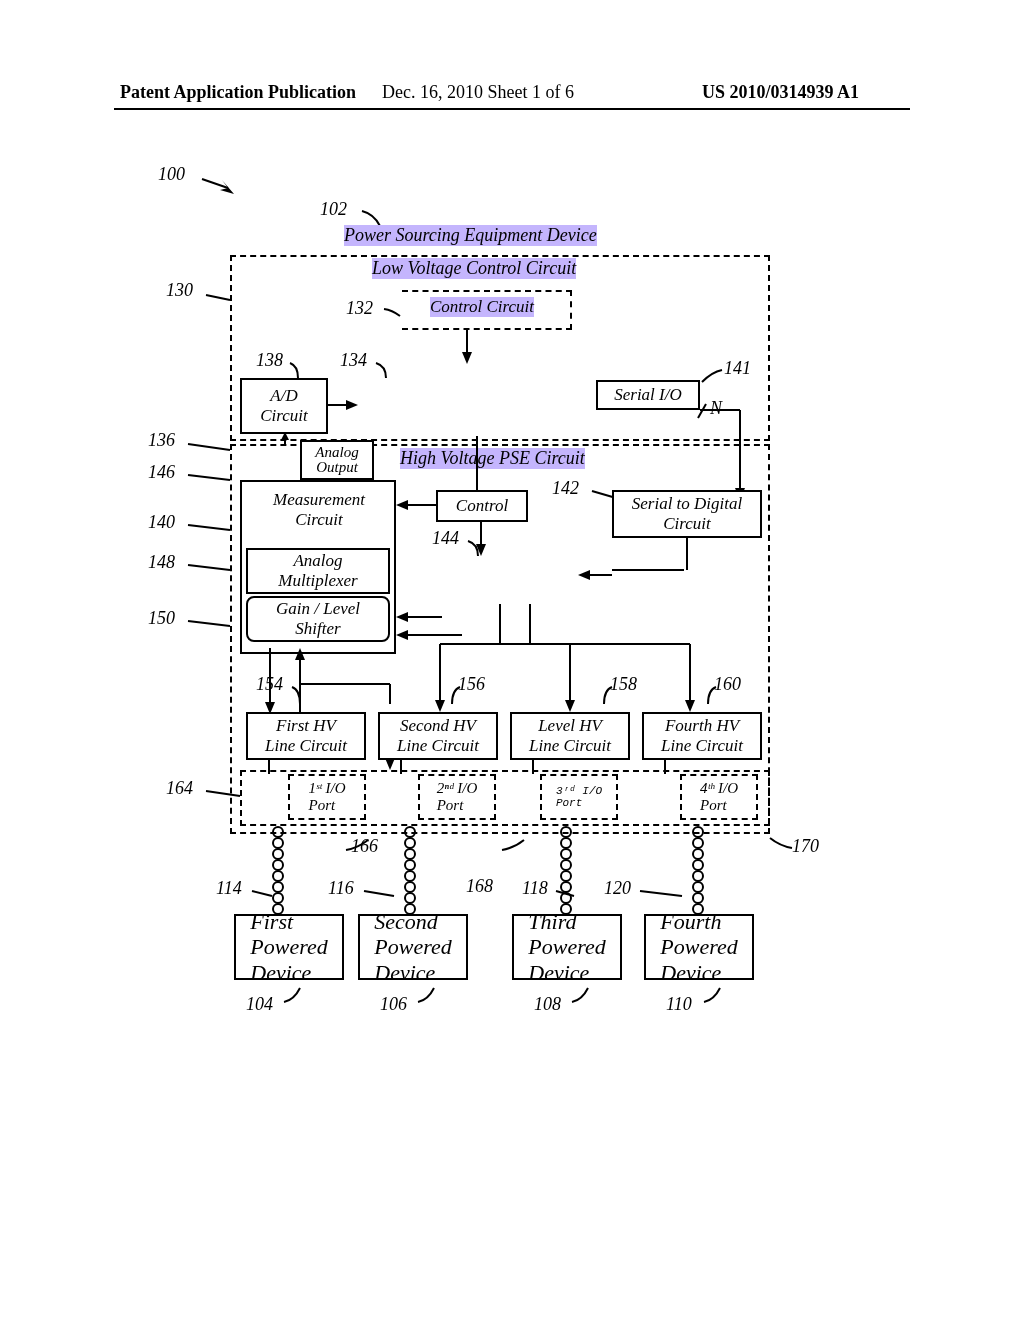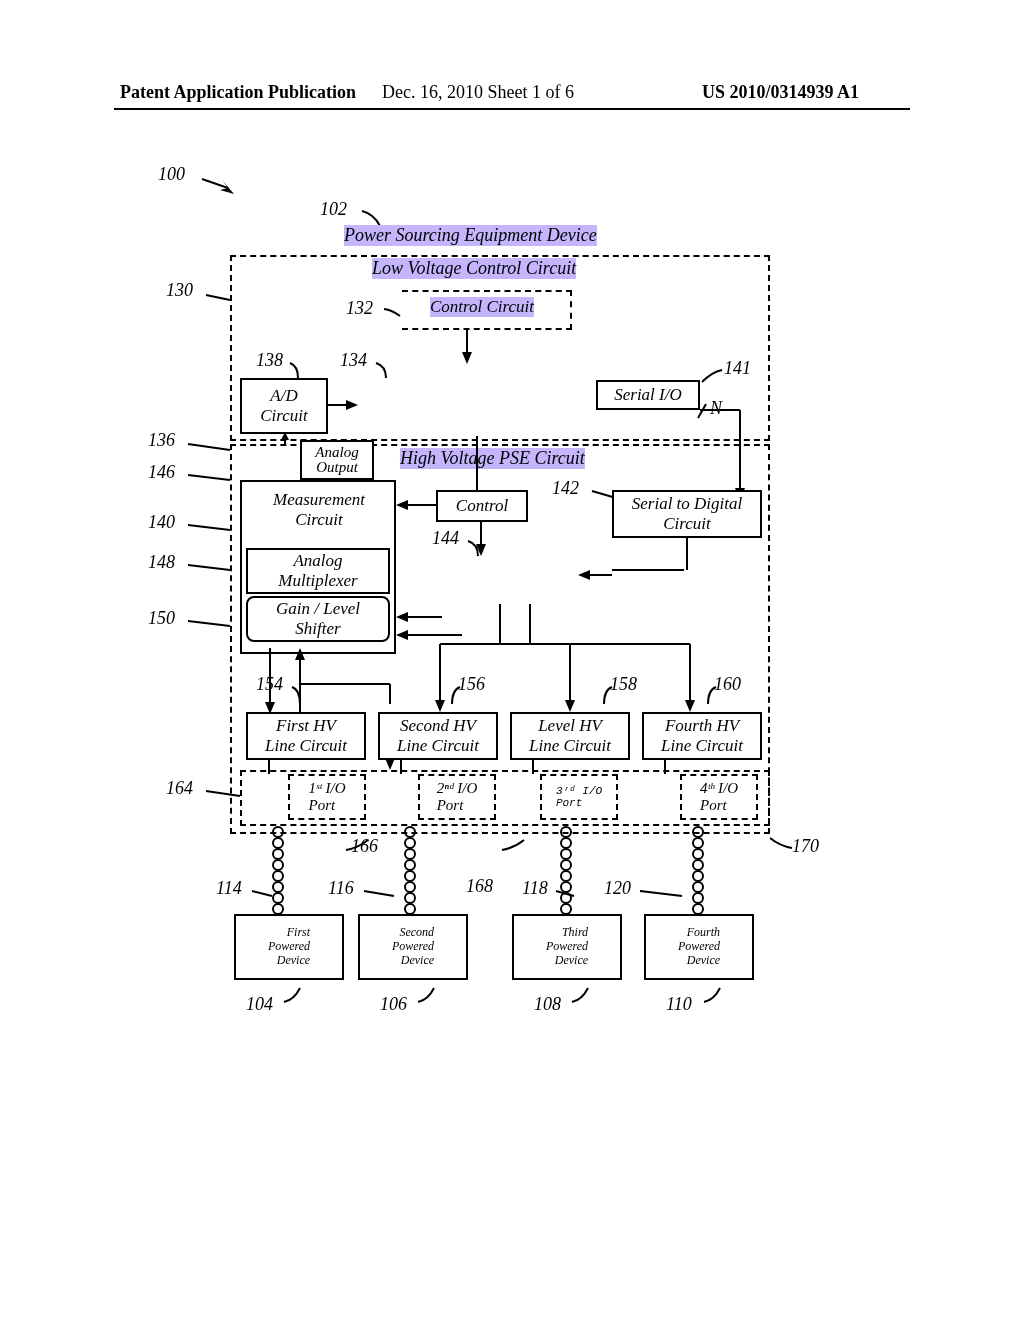--- a/index.html
+++ b/index.html
@@ -89,24 +89,24 @@
     font-size: 36px;
     font-weight: bold;
     font-style: italic;
     font-family: 'Comic Sans MS', cursive;
     letter-spacing: 4px;
   }
   svg.arr { position: absolute; overflow: visible; }
   .pd-box {
     position: absolute;
     border: 2px solid #000;
-    text-align: right;
+    text-align: left;
     font-style: italic;
     font-family: 'Comic Sans MS', cursive;
-    font-size: 12px;
+    font-size: 22px;
     line-height: 1.15;
     display: flex;
     align-items: center;
     justify-content: center;
   }
 </style>
 </head>
 <body>
 
 <div class="page">

